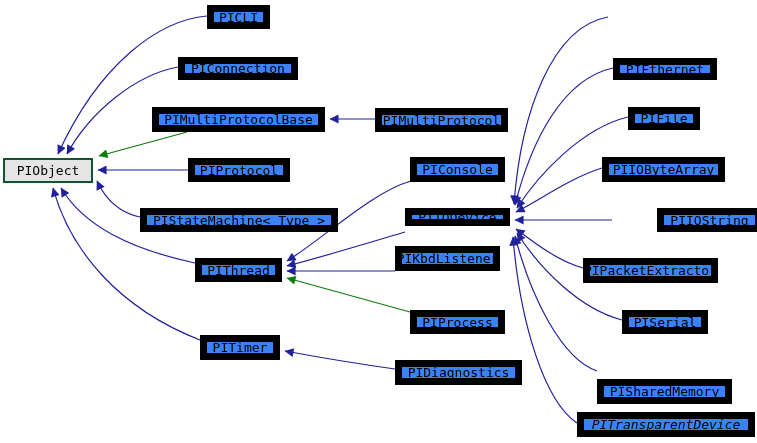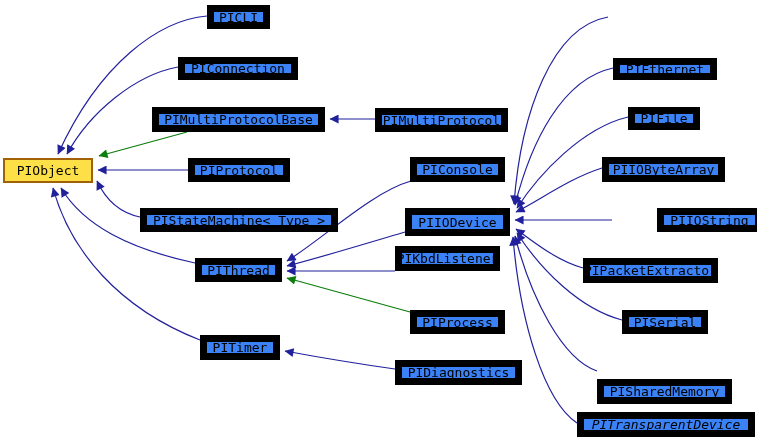--- a/index.html
+++ b/index.html
@@ -26,22 +26,22 @@
     border: 7px solid #000000;
     color: #000000;
     font-size: 13px;
     display: flex;
     align-items: center;
     justify-content: center;
     white-space: nowrap;
     cursor: pointer;
   }
   .node.selected {
-    background: #fde047;
-    border: 2px solid #a16207;
+    background: #e5e5e5;
+    border: 2px solid #14532d;
     cursor: default;
   }
 </style>
 </head>
 <body>
 
 <div id="graph">
 
   <svg id="edges" viewBox="0 0 757 443" xmlns="http://www.w3.org/2000/svg">
     <defs>
@@ -84,21 +84,21 @@
   <div class="node selected" style="left:3px;   top:158px; width:90px;  height:25px;">PIObject</div>
   <div class="node" style="left:207px; top:5px;   width:63px;  height:24px;">PICLI</div>
   <div class="node" style="left:178px; top:57px;  width:120px; height:23px;">PIConnection</div>
   <div class="node" style="left:152px; top:107px; width:173px; height:25px;">PIMultiProtocolBase</div>
   <div class="node" style="left:188px; top:158px; width:102px; height:24px;">PIProtocol</div>
   <div class="node" style="left:140px; top:208px; width:198px; height:24px;">PIStateMachine&lt; Type &gt;</div>
   <div class="node" style="left:195px; top:258px; width:87px;  height:24px;">PIThread</div>
   <div class="node" style="left:200px; top:335px; width:80px;  height:25px;">PITimer</div>
   <div class="node" style="left:375px; top:108px; width:133px; height:24px;">PIMultiProtocol</div>
   <div class="node" style="left:410px; top:157px; width:95px;  height:25px;">PIConsole</div>
-  <div class="node" style="left:405px; top:208px; width:105px; height:28px;">PIIODevice</div>
+  <div class="node" style="left:405px; top:208px; width:105px; height:18px;">PIIODevice</div>
   <div class="node" style="left:395px; top:246px; width:105px; height:25px;">PIKbdListener</div>
   <div class="node" style="left:410px; top:310px; width:95px;  height:24px;">PIProcess</div>
   <div class="node" style="left:395px; top:360px; width:127px; height:25px;">PIDiagnostics</div>
   <div class="node" style="left:613px; top:58px;  width:104px; height:22px;">PIEthernet</div>
   <div class="node" style="left:628px; top:107px; width:72px;  height:23px;">PIFile</div>
   <div class="node" style="left:602px; top:157px; width:123px; height:25px;">PIIOByteArray</div>
   <div class="node" style="left:612px; top:208px; width:105px; height:24px;margin-left:45px;">PIIOString</div>
   <div class="node" style="left:583px; top:258px; width:135px; height:25px;">PIPacketExtractor</div>
   <div class="node" style="left:622px; top:310px; width:86px;  height:24px;">PISerial</div>
   <div class="node" style="left:597px; top:360px; width:135px; height:25px;margin-top:19px;">PISharedMemory</div>

